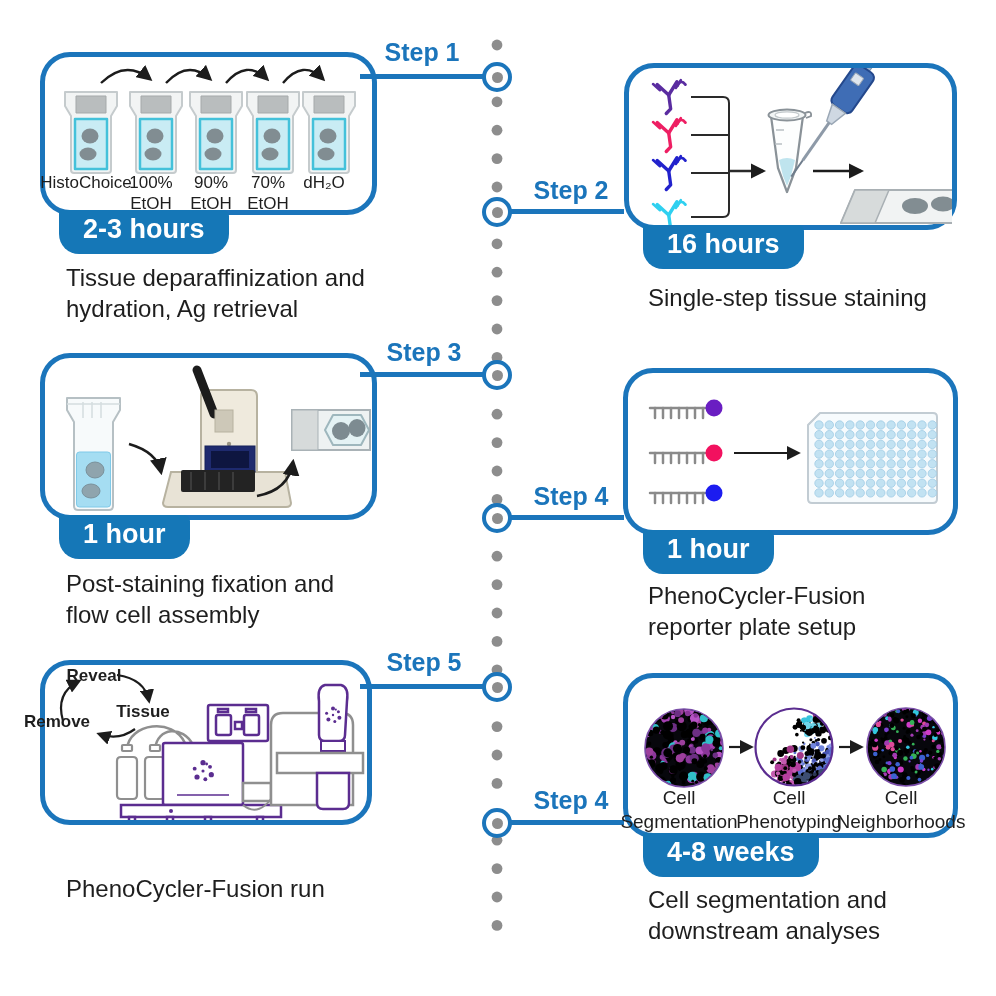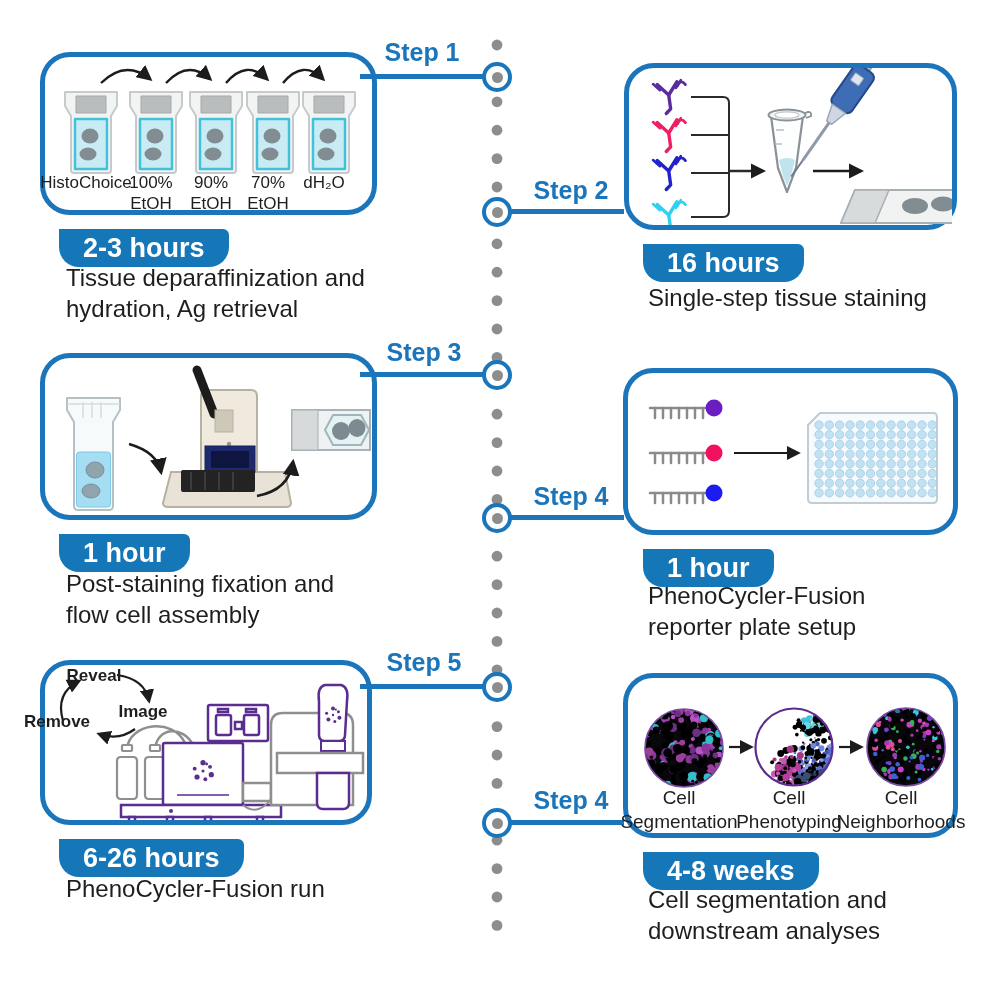--- a/index.html
+++ b/index.html
@@ -3,22 +3,22 @@
 <meta charset="utf-8">
 <style>
   html,body{margin:0;padding:0;background:#fff;}
   body{width:996px;height:996px;position:relative;overflow:hidden;
        font-family:"Liberation Sans",sans-serif;color:#1e1e1e;}
   .stage{position:absolute;inset:0;}
   .card{position:absolute;border:5px solid var(--accent);border-radius:30px;
         background:#fff;box-sizing:border-box;}
   .card svg{position:absolute;left:0;top:0;}
   .badge{position:absolute;background:var(--badge);color:#fff;font-weight:bold;
-         font-size:27px;line-height:30px;padding:4px 24px 4px;
-         border-radius:0 6px 20px 20px;z-index:3;margin-top:19px;}
+         font-size:27px;line-height:30px;padding:4px 24px 10px;
+         border-radius:0 6px 20px 20px;z-index:3;}
   .caption{position:absolute;font-size:24px;line-height:31px;white-space:pre-line;}
   .steplabel{position:absolute;width:100px;text-align:center;font-weight:bold;
              font-size:25px;color:var(--accent);}
   .connector{position:absolute;height:5px;background:var(--accent);z-index:1;}
   .ring{position:absolute;width:30px;height:30px;box-sizing:border-box;
         border:4px solid var(--accent);border-radius:50%;background:#fff;z-index:2;}
   .ring::after{content:'';position:absolute;inset:0;margin:auto;width:11px;height:11px;
         border-radius:50%;background:var(--dot);}
   .sub-label{position:absolute;text-align:center;font-size:17px;line-height:21px;
         white-space:pre-line;z-index:2;}
@@ -435,23 +435,22 @@
           <circle cx="294.4" cy="52.8" r="2" fill="#5b2d90"></circle>
           <circle cx="289.8" cy="56.4" r="1.5" fill="#5b2d90"></circle>
           <circle cx="283.4" cy="54.6" r="2" fill="#5b2d90"></circle>
           <circle cx="281.6" cy="48.2" r="1.5" fill="#5b2d90"></circle>
           <circle cx="288" cy="50" r="1.2" fill="#5b2d90"></circle>
           <circle cx="290.8" cy="44.6" r="1.1" fill="#5b2d90"></circle>
         </g>
   </svg>
 </div>
 <div class="cycle-label" style="left:63px;top:666px;width:62px">Reveal</div>
-<div class="cycle-label" style="left:113px;top:702px;width:60px">Image</div>
+<div class="cycle-label" style="left:113px;top:702px;width:60px">Tissue</div>
 <div class="cycle-label" style="left:21px;top:712px;width:72px">Remove</div>
-<div class="badge" style="left:59px;top:820px">6-26 hours</div>
 <div class="caption" style="left:66px;top:873px">PhenoCycler-Fusion run</div>
 
 
 <div class="card" style="left:623px;top:673px;width:335px;height:165px">
   <svg width="325" height="155" viewBox="0 0 325 155">
     <defs>
       <clipPath id="cp1">
             <circle cx="56" cy="70" r="38.5"></circle>
           </clipPath>
       <clipPath id="cp2">

